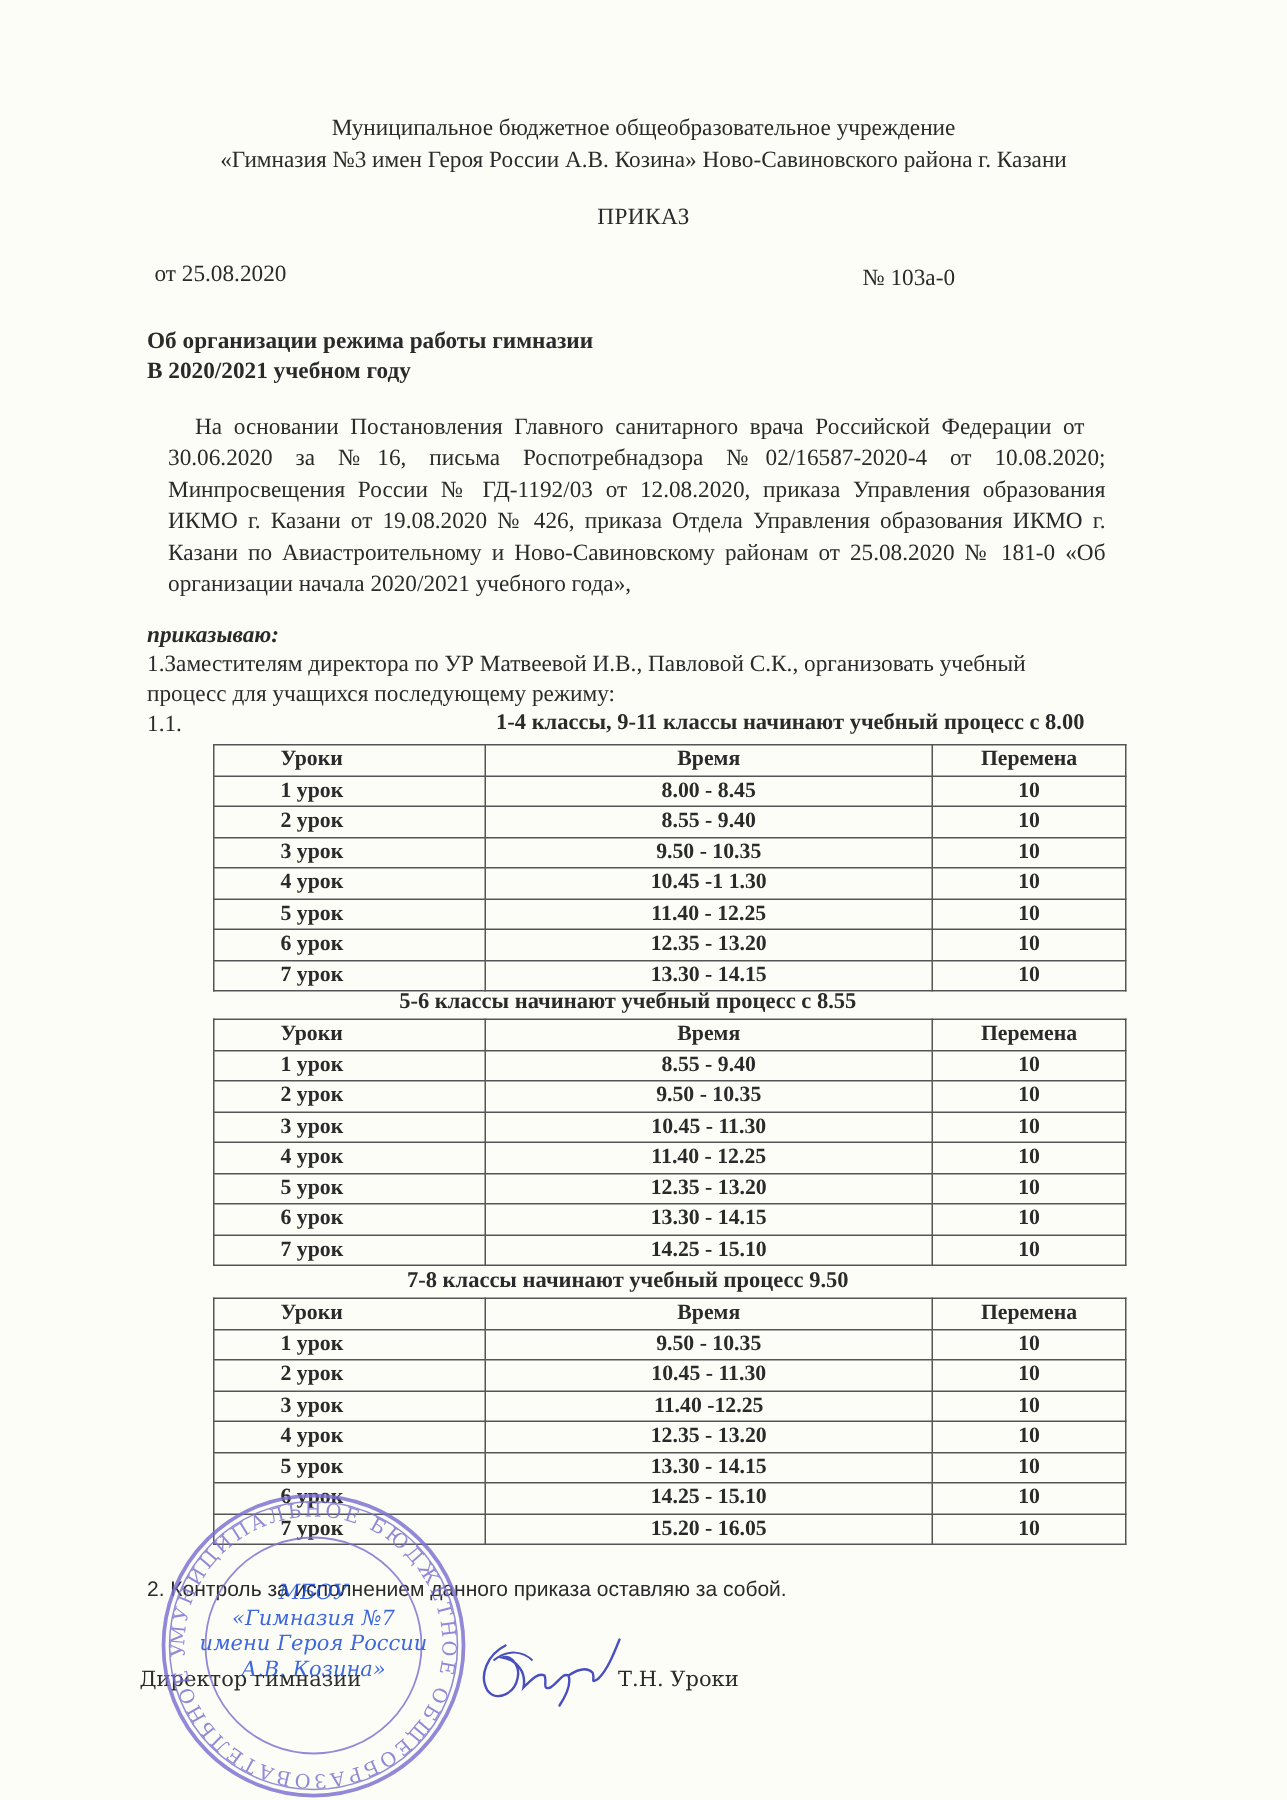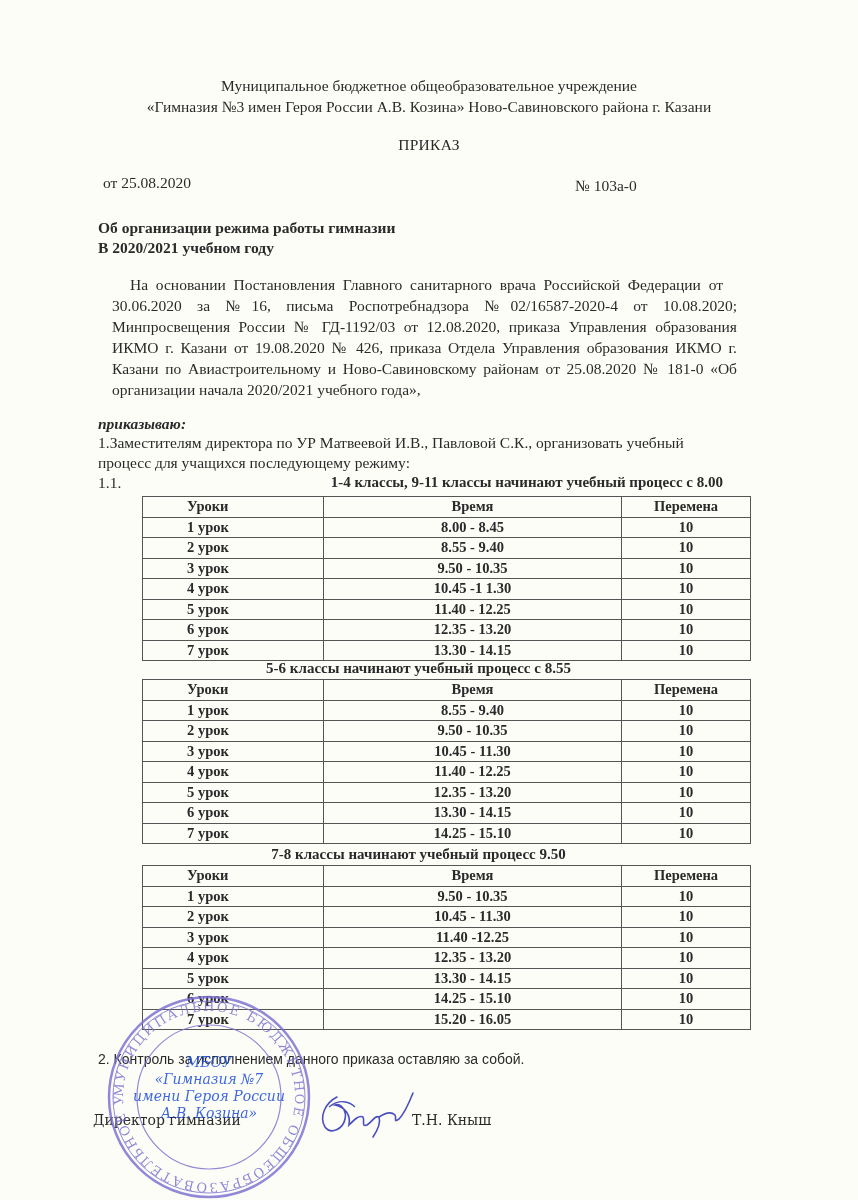--- a/index.html
+++ b/index.html
@@ -192,21 +192,21 @@
         <td class="c1">7 урок</td>
         <td class="c2">15.20 - 16.05</td>
         <td class="c3">10</td>
       </tr>
 </tbody>
   </table>
 
 <div class="abs" style="left:98px; top:1051px; font-family:Liberation Sans, sans-serif; font-size:14px;">2. Контроль за исполнением данного приказа  оставляю за собой.</div>
 
 <div class="abs" style="left:93px; top:1112px; font-family:'DejaVu Serif', serif; font-size:14px;">Директор гимназии</div>
-<div class="abs" style="left:412px; top:1112px; font-family:'DejaVu Serif', serif; font-size:14px;">Т.Н. Кныш</div>
+<div class="abs" style="left:412px; top:1112px; font-family:'DejaVu Serif', serif; font-size:14px;">Т.Н. Уроки</div>
 
 <div class="stamp">
   <svg width="210" height="210" viewBox="0 0 210 210" style="opacity:0.82;">
     <defs>
       <path id="stampArc" d="M105,105 m-86,0 a86,86 0 1,1 172,0 a86,86 0 1,1 -172,0"></path>
     </defs>
     <circle cx="105" cy="105" r="100" fill="none" stroke="#7a6fd0" stroke-width="2.5"></circle>
     <circle cx="105" cy="105" r="96" fill="none" stroke="#7a6fd0" stroke-width="1"></circle>
     <circle cx="105" cy="105" r="72" fill="none" stroke="#7a6fd0" stroke-width="1.2"></circle>
     <text font-family="DejaVu Serif, serif" font-size="13" fill="#7a6fd0" letter-spacing="2">

